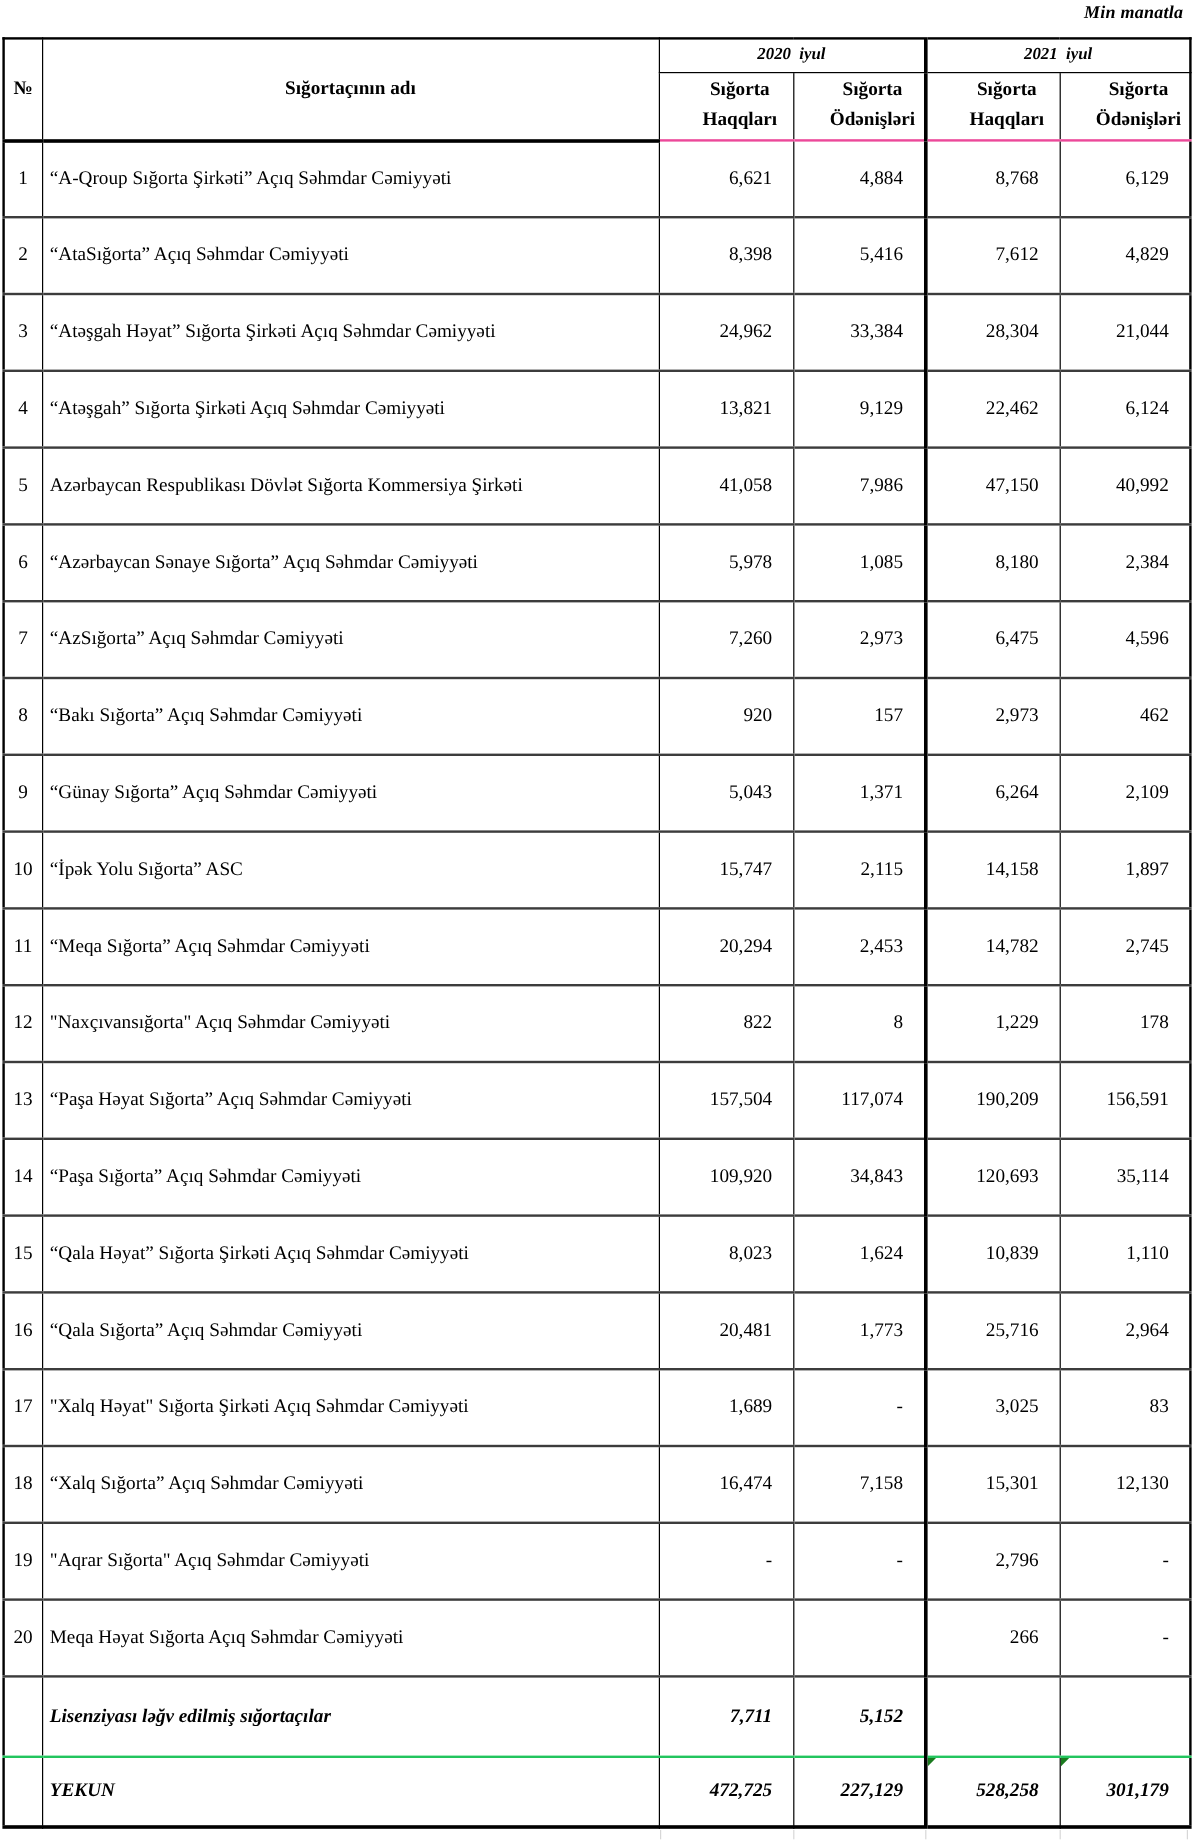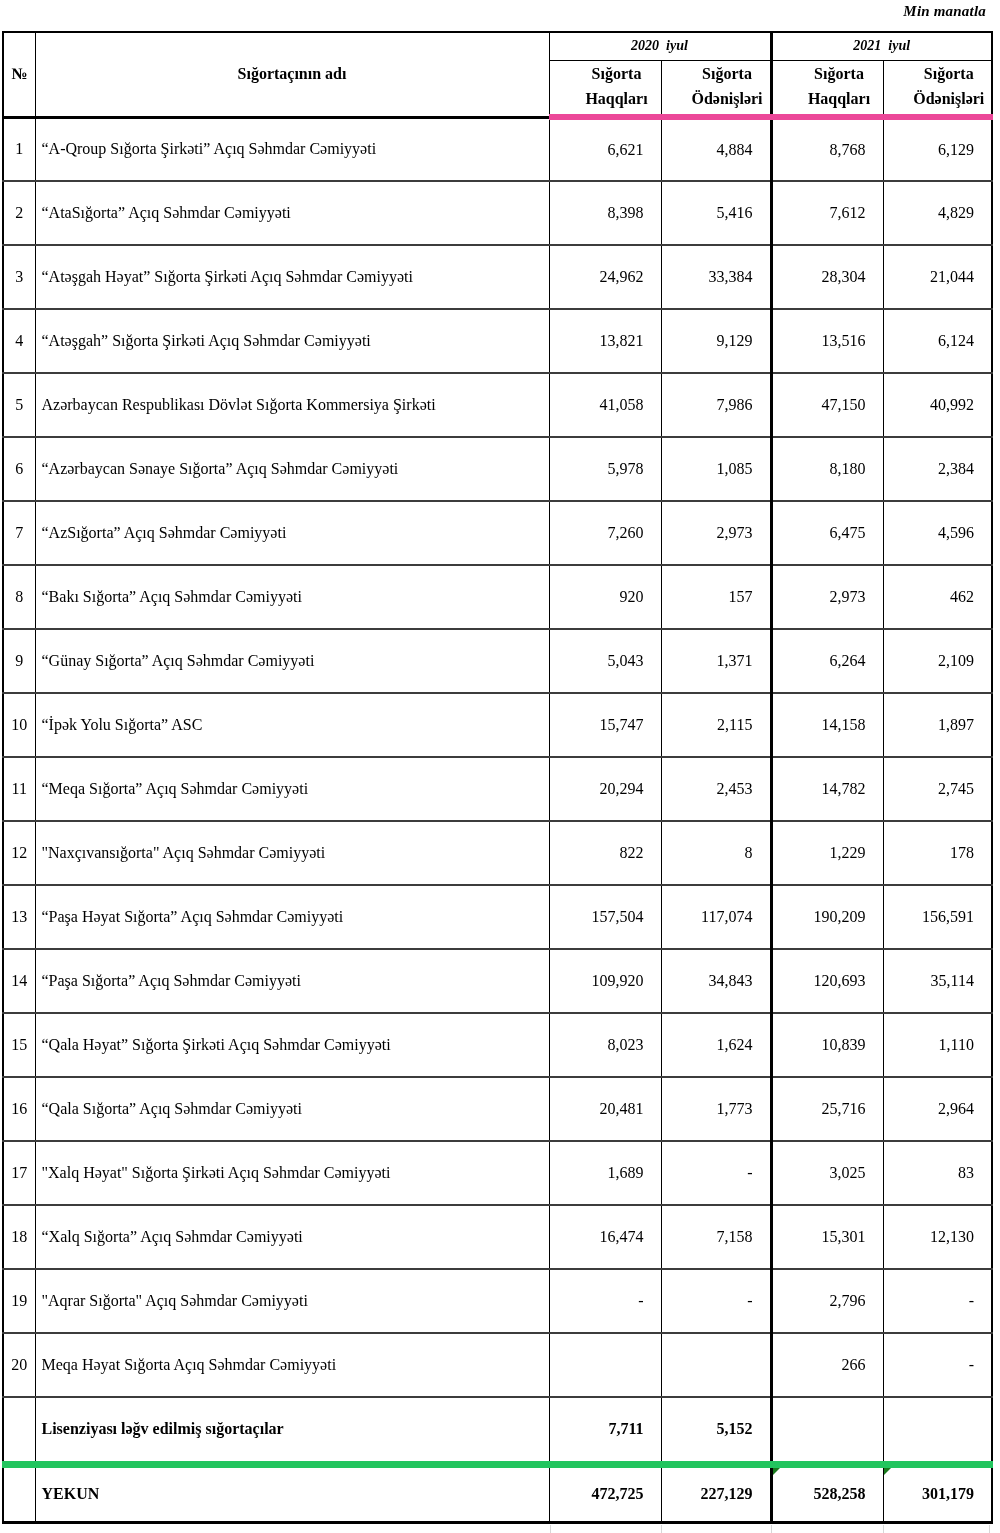--- a/index.html
+++ b/index.html
@@ -57,34 +57,34 @@
   
   thead tr.group-row { height: 28px; }
   thead tr.sub-row { height: 57px; }
   th { font-weight: bold; text-align: center; }
   th.group {
     font-style: italic;
     font-size: 14px;
     border-bottom: 1px solid #000000;
     white-space: pre;
   }
-  thead tr.sub-row th { border-bottom: 6px solid #ec4899; line-height: 1.55; padding-left: 24px; }
+  thead tr.sub-row th { border-bottom: 2px solid #ec4899; line-height: 1.55; padding-left: 24px; }
   th.c-no, th.c-name { border-bottom: 3px solid #000000; }
 
   
   tbody tr { height: 64px; }
   tbody td { border-top: 2px solid #3c3c3c; }
   td.c-no { text-align: center; }
   td.c-name { padding: 0 6px; }
   td.c-num { text-align: right; padding-right: 17px; position: relative; }
 
   tr.row-licenses { height: 67px; }
-  tr.row-licenses td, tr.row-total td { font-weight: bold; }
+  tr.row-licenses td, tr.row-total td { font-weight: bold; font-style: italic; }
   tr.row-total { height: 58px; }
-  tr.row-total td { border-top: 7px solid #22c55e; }
+  tr.row-total td { border-top: 2px solid #22c55e; }
 
   td.flagged::before {
     content: "";
     position: absolute;
     top: 0;
     left: 0;
     width: 0;
     height: 0;
     border-top: 7px solid var(--flag-color, #1a7a1e);
     border-right: 7px solid transparent;
@@ -156,21 +156,21 @@
       <td class="c-num bl1">33,384</td>
       <td class="c-num bl3">28,304</td>
       <td class="c-num bl1">21,044</td>
     </tr>
 
     <tr>
       <td class="c-no">4</td>
       <td class="c-name bl1">“Atəşgah” Sığorta Şirkəti Açıq Səhmdar Cəmiyyəti</td>
       <td class="c-num bl1">13,821</td>
       <td class="c-num bl1">9,129</td>
-      <td class="c-num bl3">13,516</td>
+      <td class="c-num bl3">22,462</td>
       <td class="c-num bl1">6,124</td>
     </tr>
 
     <tr>
       <td class="c-no">5</td>
       <td class="c-name bl1">Azərbaycan Respublikası Dövlət Sığorta Kommersiya Şirkəti</td>
       <td class="c-num bl1">41,058</td>
       <td class="c-num bl1">7,986</td>
       <td class="c-num bl3">47,150</td>
       <td class="c-num bl1">40,992</td>

